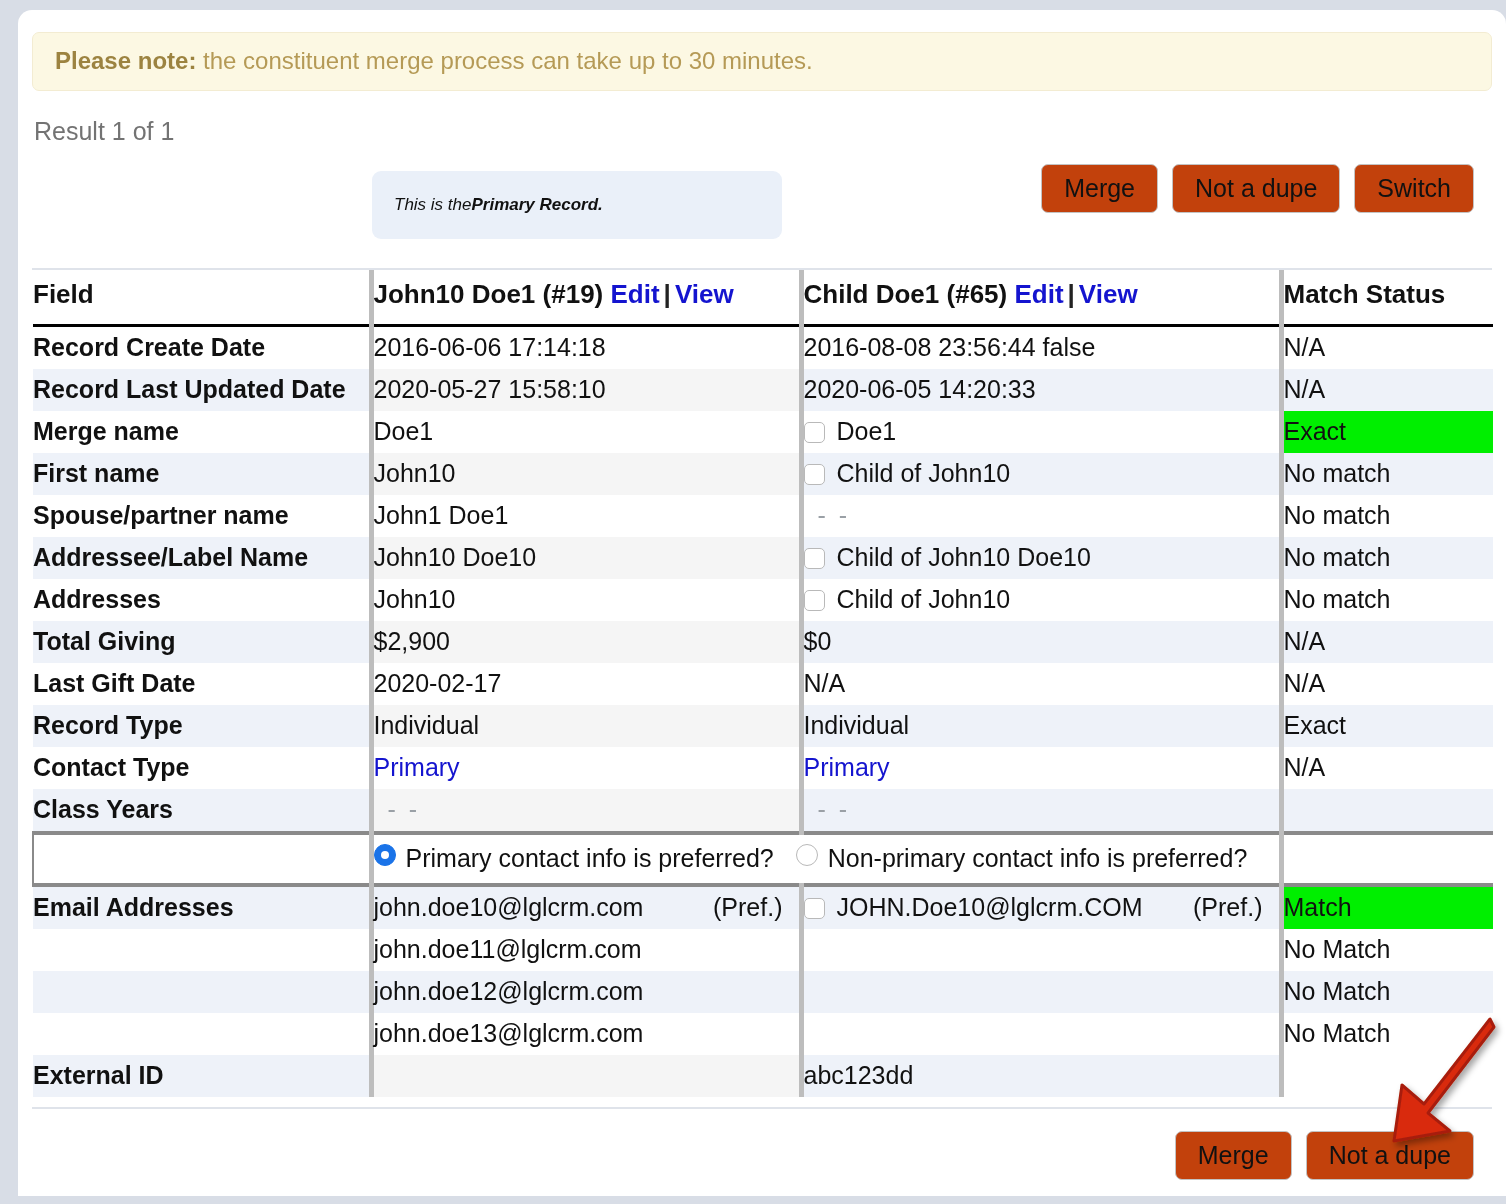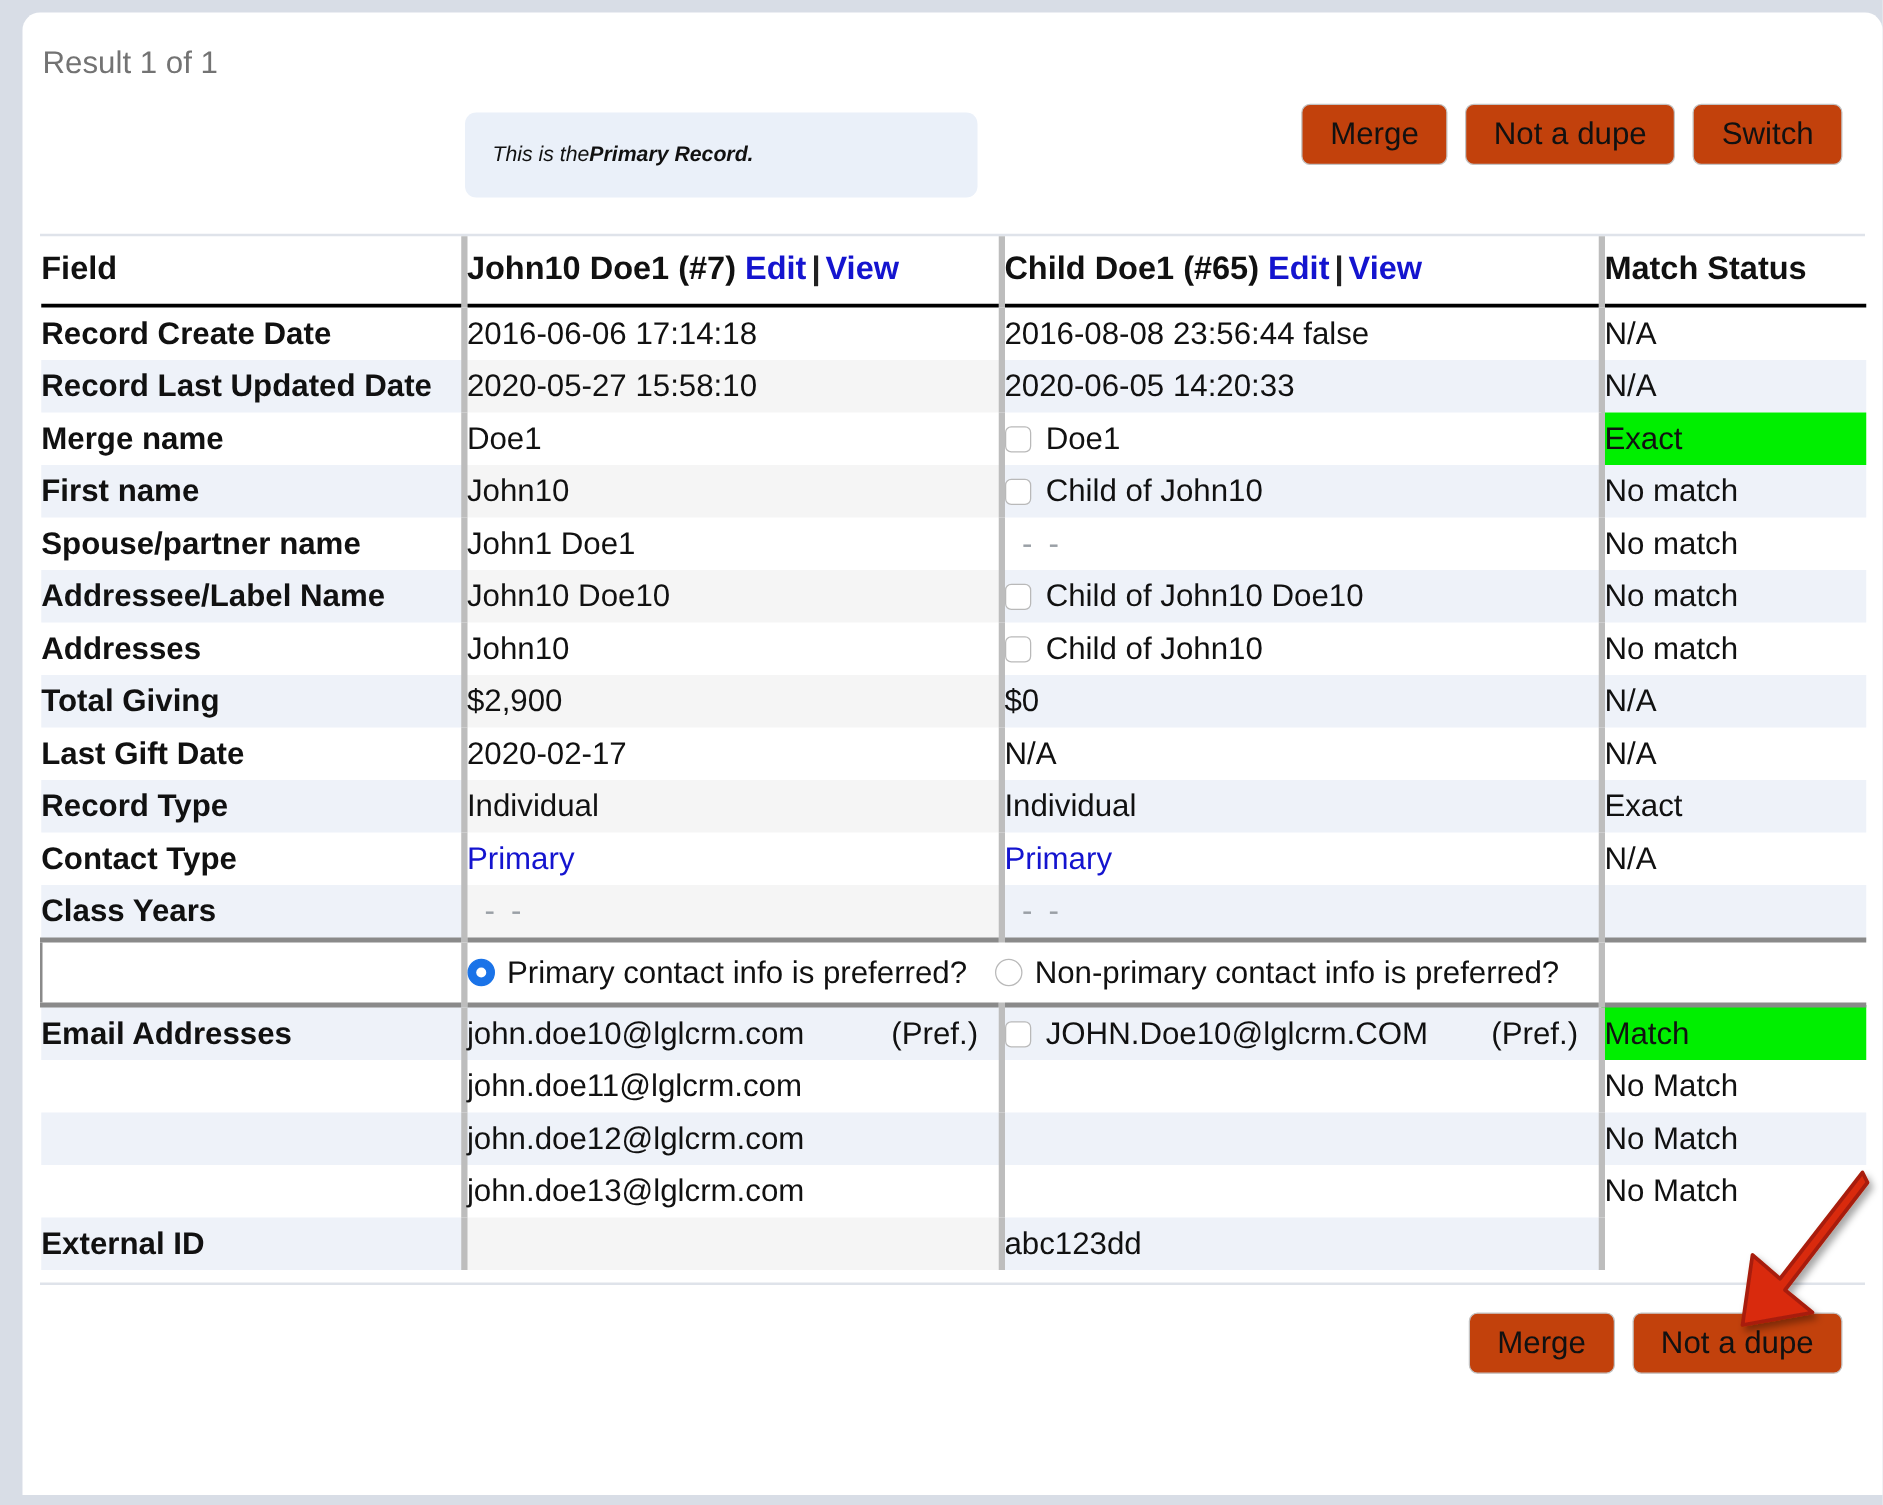--- a/index.html
+++ b/index.html
@@ -173,21 +173,21 @@
   
   tr.pref-row td {
     border-top: 4px solid #8a8a8a;
     border-bottom: 4px solid #8a8a8a;
     height: 48px;
   }
   tr.pref-row td.f-col { border-left: 2px solid #8a8a8a; }
   tr.pref-row td.m-col { border-right: 0; }
   .radio-line {
     display: flex;
-    align-items: center;
+    align-items: flex-start;
     font-size: 25px;
     white-space: nowrap;
   }
   .radio {
     display: inline-block;
     width: 22px;
     height: 22px;
     border-radius: 50%;
     border: 1px solid #b9b9b9;
     background: #fff;
@@ -232,20 +232,23 @@
     height: 150px;
     pointer-events: none;
   }
 </style>
 </head>
 <body>
 
 <div class="page">
 <div class="inner">
 
+  <div class="notice">
+    <b>Please note:</b><span> the constituent merge process can take up to 30 minutes.</span>
+  </div>
 
   <div class="result-line">Result 1 of 1</div>
 
   <div class="band">
     <div class="primary-box">
       <span>This is the </span>
           <b>Primary Record.</b>
     </div>
     <div class="top-btns">
       <button class="btn">Merge</button>
@@ -261,21 +264,21 @@
       <colgroup>
         <col class="c-field">
             <col class="c-a">
             <col class="c-b">
             <col class="c-m">
       </colgroup>
       <thead>
         <tr class="hdr">
           <th class="f-col">Field</th>
           <th class="v-col">
-            <span>John10 Doe1 (#7)</span>
+            <span>John10 Doe1 (#19)</span>
             <a class="lnk" href="#">Edit</a><span class="sep-pipe">|</span><a class="lnk" href="#">View</a>
           </th>
           <th class="v-col">
             <span>Child Doe1 (#65)</span>
             <a class="lnk" href="#">Edit</a><span class="sep-pipe">|</span><a class="lnk" href="#">View</a>
           </th>
           <th class="m-col">Match Status</th>
         </tr>
       </thead>
       <tbody id="cmp-body">

